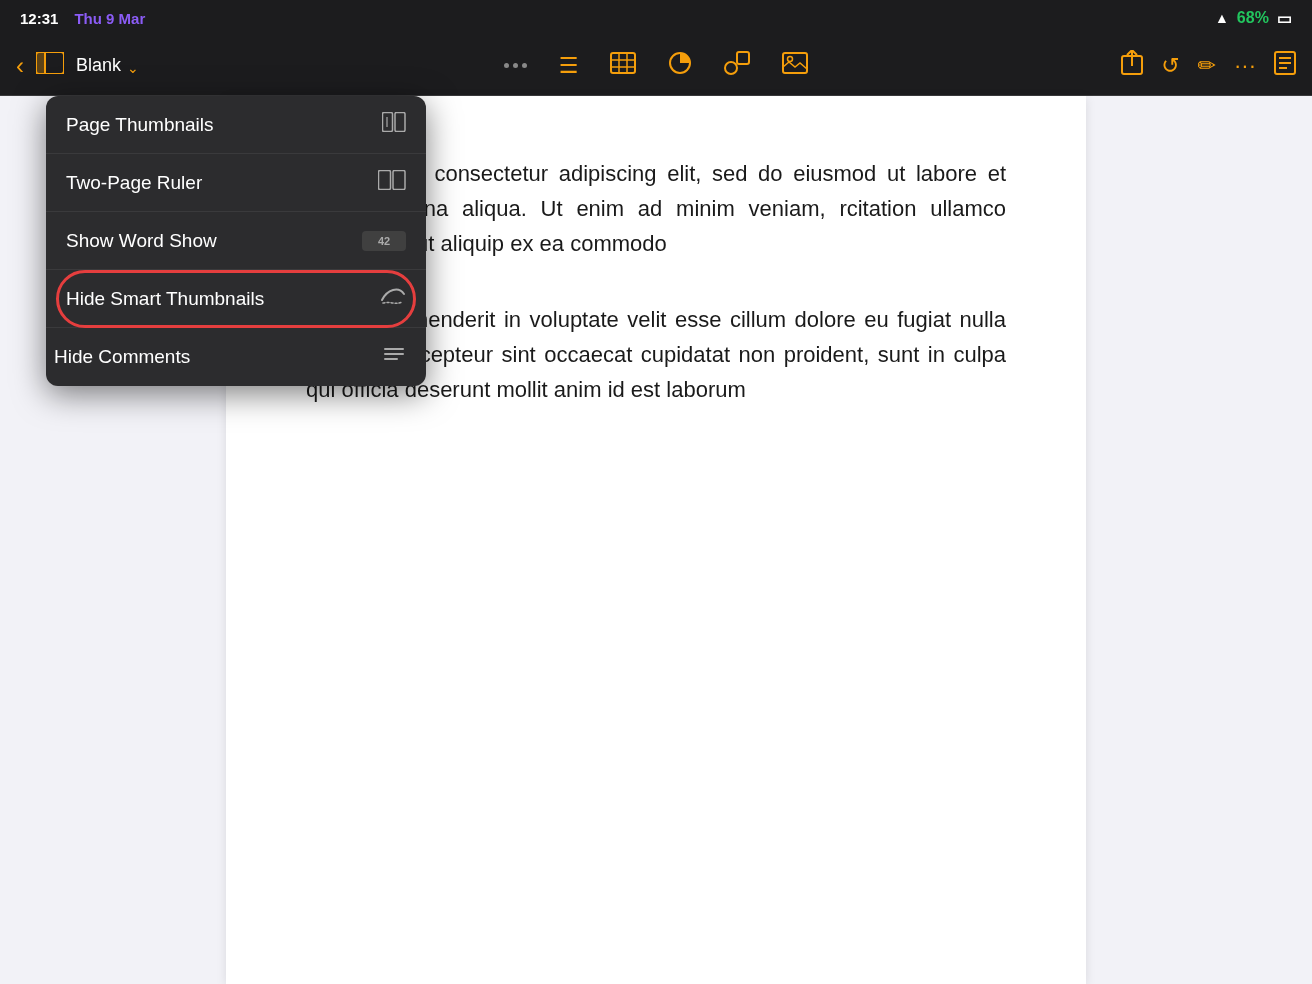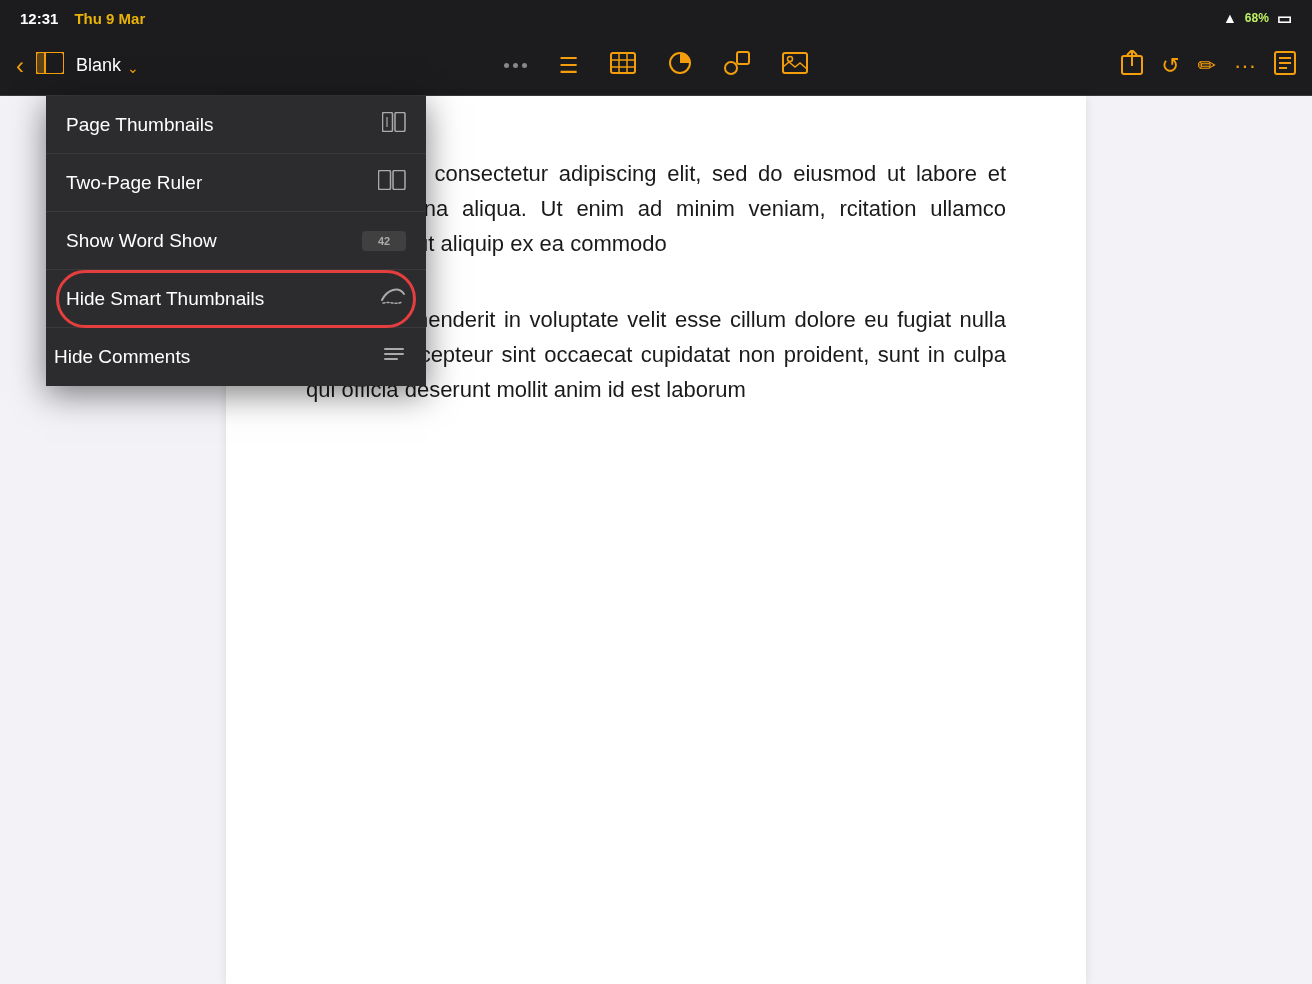--- a/index.html
+++ b/index.html
@@ -20,21 +20,21 @@
       background: #1c1c1e;
       display: flex;
       align-items: center;
       justify-content: space-between;
       padding: 16px 20px;
       color: white;
       font-size: 15px;
       font-weight: 600;
     }
     .status-time { color: white; }
-    .status-date { color: #eab308; }
+    .status-date { color: #8b5cf6; }
     .status-right {
       display: flex;
       align-items: center;
       gap: 8px;
     }
 
     
     .toolbar {
       width: 100%;
       height: 60px;
@@ -124,21 +124,21 @@
       margin-top: 40px;
     }
 
     
     .dropdown-menu {
       position: absolute;
       top: 0;
       left: 46px;
       width: 380px;
       background: #2c2c2e;
-      border-radius: 0;
+      border-radius: 12px;
       overflow: hidden;
       box-shadow: 0 8px 32px rgba(0,0,0,0.5);
       z-index: 100;
     }
     .menu-item {
       display: flex;
       align-items: center;
       justify-content: space-between;
       padding: 0 20px;
       height: 58px;
@@ -178,21 +178,21 @@
 </head>
 <body>
 
 <div class="status-bar">
   <div style="display:flex;gap:16px;align-items:center;">
     <span class="status-time">12:31</span>
     <span class="status-date">Thu 9 Mar</span>
   </div>
   <div class="status-right">
     <span style="color:white;font-size:14px;">▲</span>
-    <span style="color:#bef264;font-size:12px;">68%</span>
+    <span style="color:#22c55e;font-size:16px;">68%</span>
     <span style="color:white;font-size:16px;">▭</span>
   </div>
 </div>
 
 <div class="toolbar">
   <div class="toolbar-left">
     <span class="back-btn">‹</span>
     <span class="sidebar-btn">
       <svg width="28" height="22" viewBox="0 0 28 22" fill="none">
         <rect x="0" y="0" width="28" height="22" rx="3" stroke="#f59e0b" stroke-width="2" fill="none"></rect>

